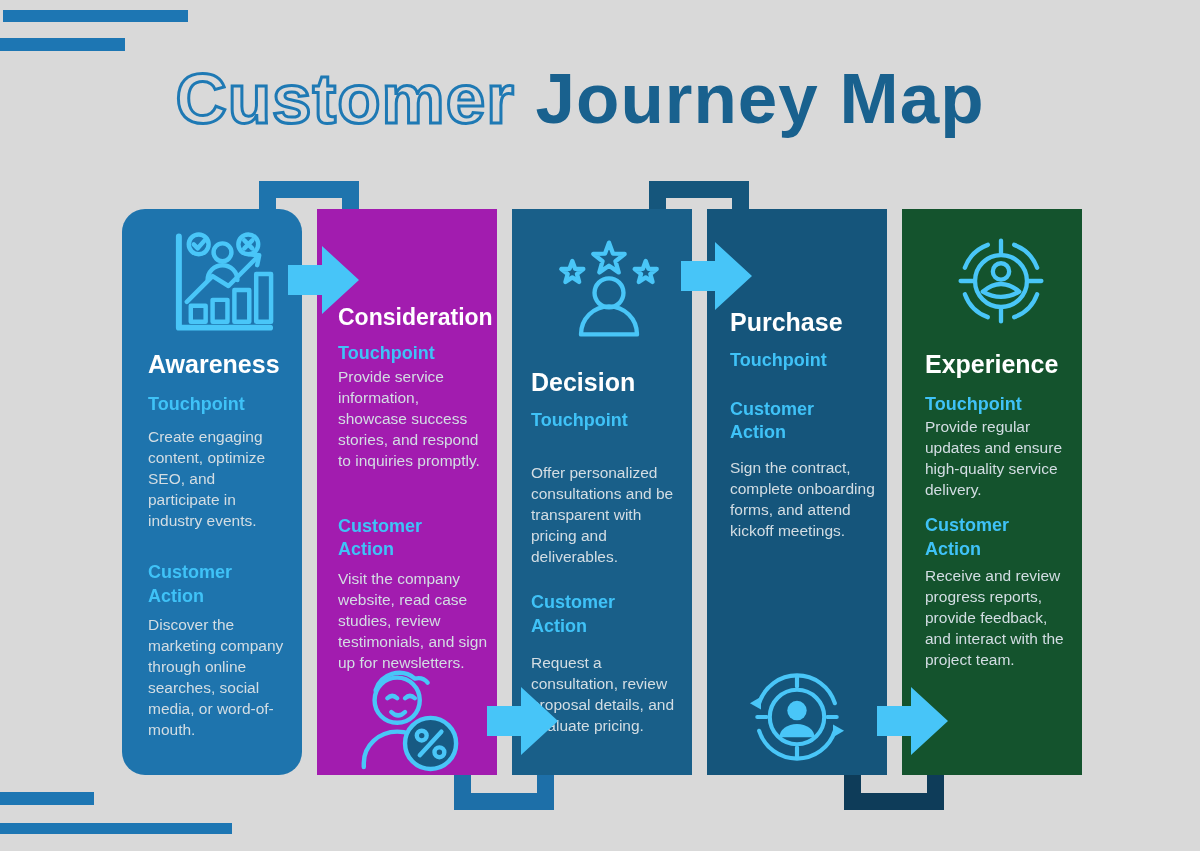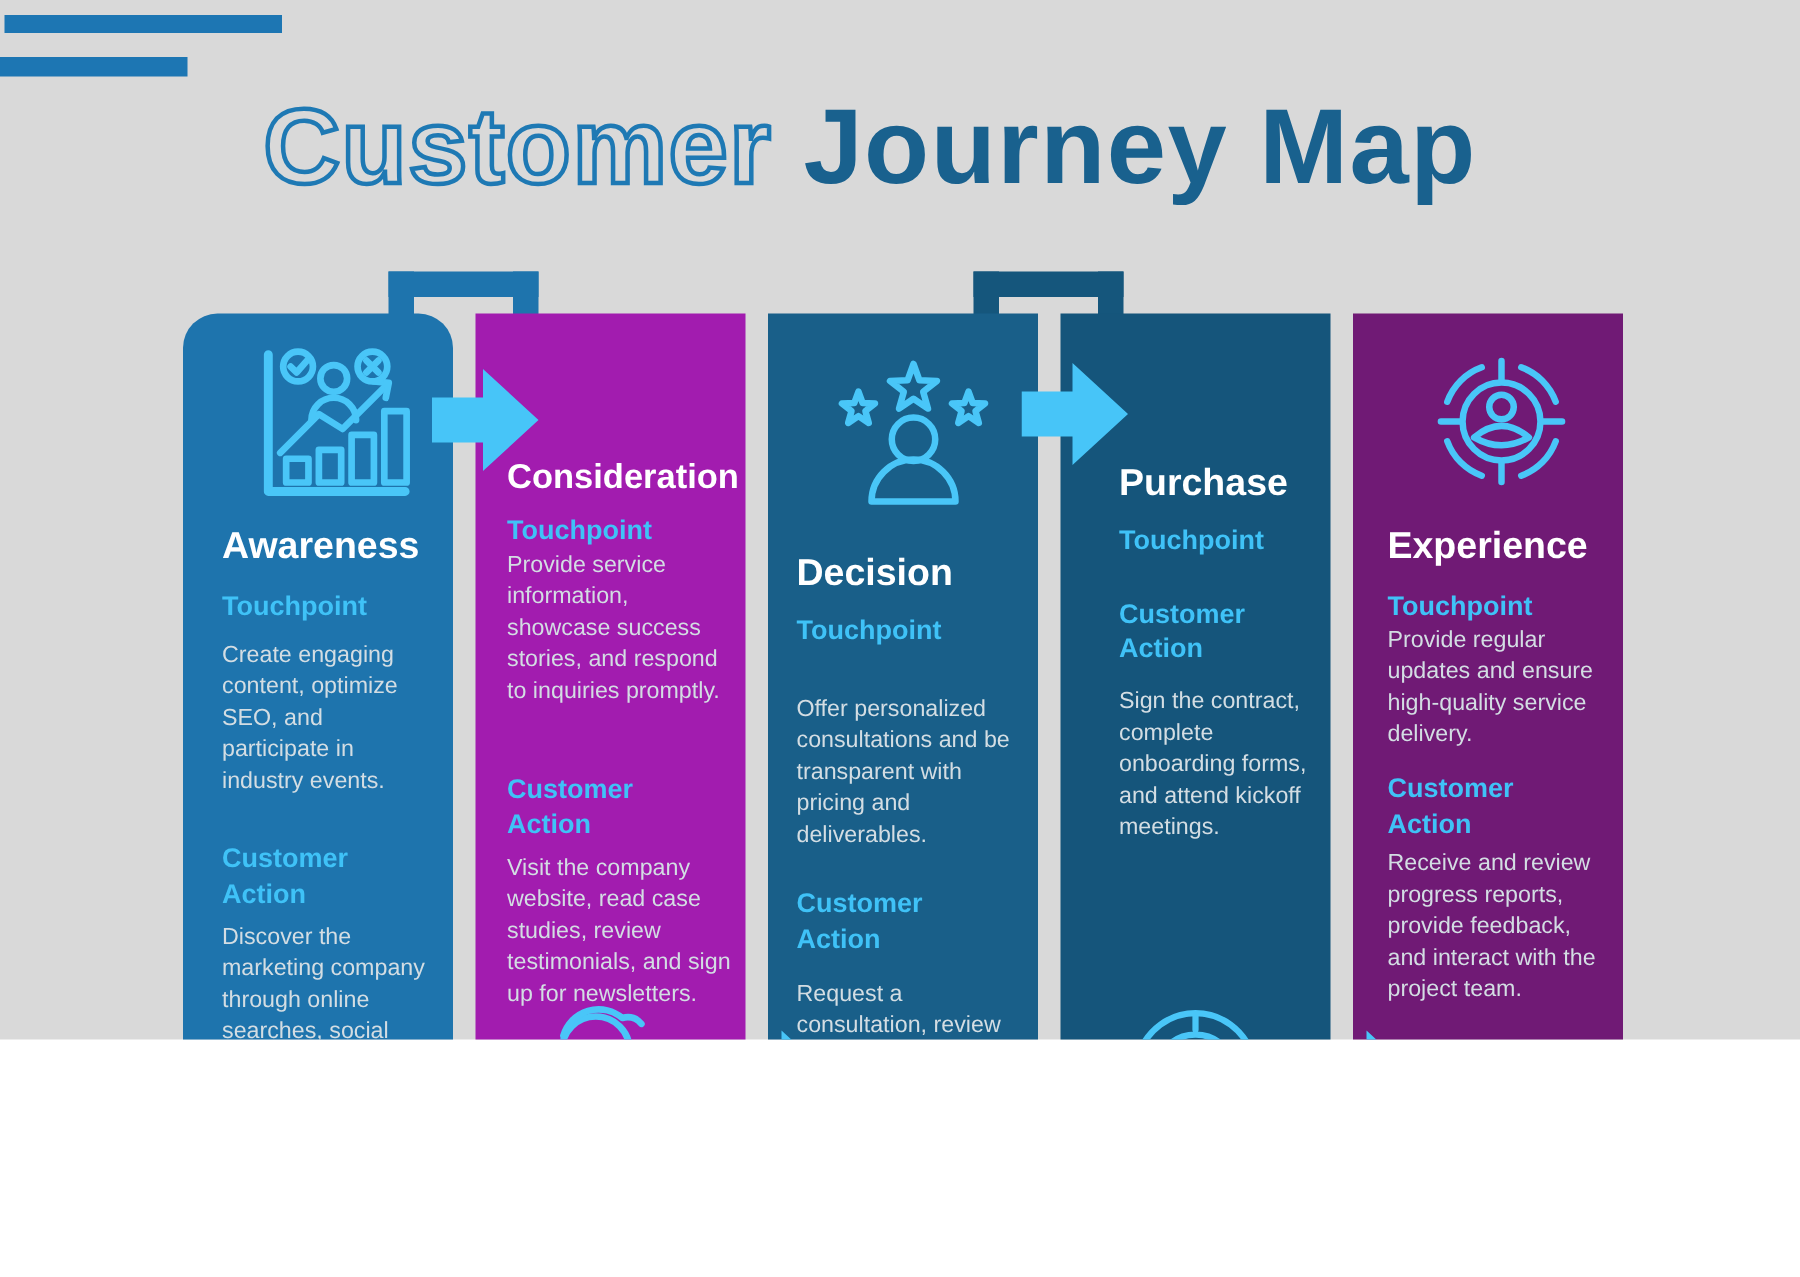--- a/index.html
+++ b/index.html
@@ -1,17 +1,17 @@
 <!DOCTYPE html>
 <html><head>
 <meta charset="utf-8">
 <style>
   html,body{margin:0;padding:0;}
   #canvas{
-    position:relative; width:1200px; height:693px;
+    position:relative; width:1200px; height:851px;
     background:#d9d9d9; overflow:hidden;
     font-family:"Liberation Sans", sans-serif;
   }
   
   .bar{position:absolute; background:#1d76b3;}
   #top-bar-1{left:3px; top:10px; width:185px; height:12px;}
   #top-bar-2{left:0; top:38px; width:125px; height:13px;}
   #bottom-bar-1{left:0; top:792px; width:94px; height:13px;}
   #bottom-bar-2{left:0; top:823px; width:232px; height:11px;}
 
@@ -24,22 +24,22 @@
   .t-solid{color:#19618e;}
 
   
   .stage{
     position:absolute; top:209px; width:180px; height:566px;
     box-sizing:border-box; padding:0 6px 0 26px;
   }
   #stage-1{left:122px; background:#1e74ad;border-radius:23px;}
   #stage-2{left:317px; background:#a21caf; padding-left:21px;}
   #stage-3{left:512px; background:#195f89; padding-left:19px;}
-  #stage-4{left:707px; background:#15557b; padding-left:39px;}
-  #stage-5{left:902px; background:#701a75; padding-left:23px;}
+  #stage-4{left:707px; background:#15557b; padding-left:23px;}
+  #stage-5{left:902px; background:#14532d; padding-left:23px;}
 
   .stage-name{
     color:#ffffff; font-weight:bold; font-size:25px; white-space:nowrap;
     line-height:1.1;
   }
   #stage-2 .stage-name{font-size:23px;}
   .sec-label{
     color:#3fc2f7; font-weight:bold; font-size:18px; line-height:1.3;
     max-width:112px;
   }

